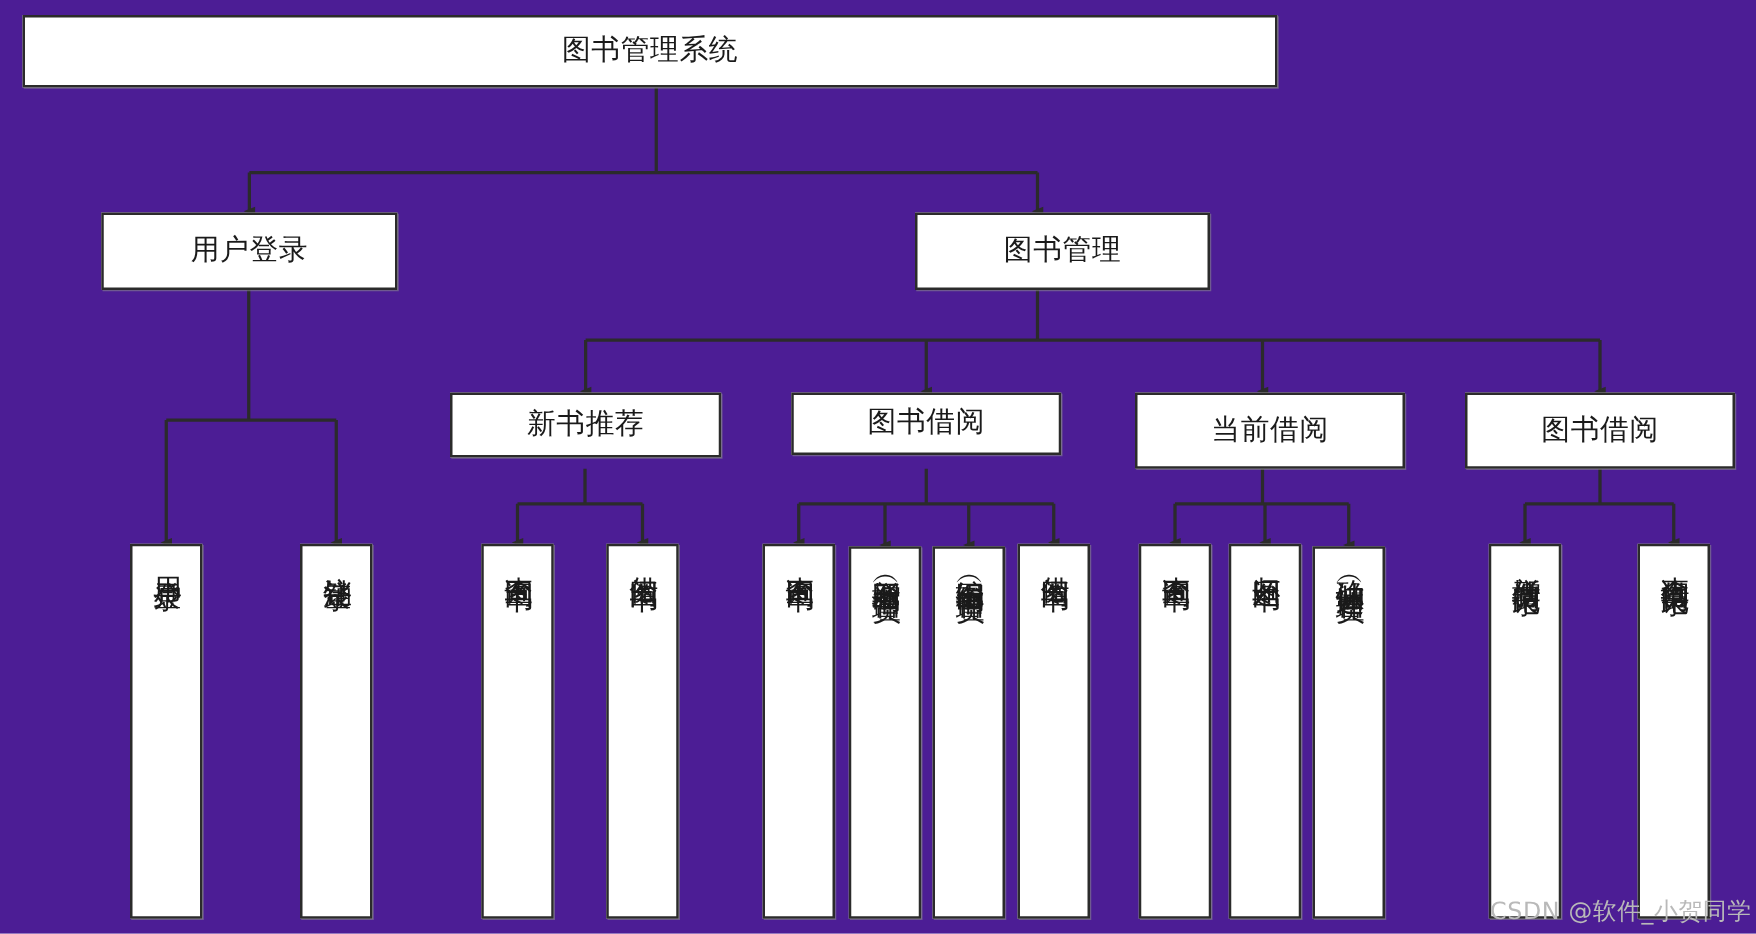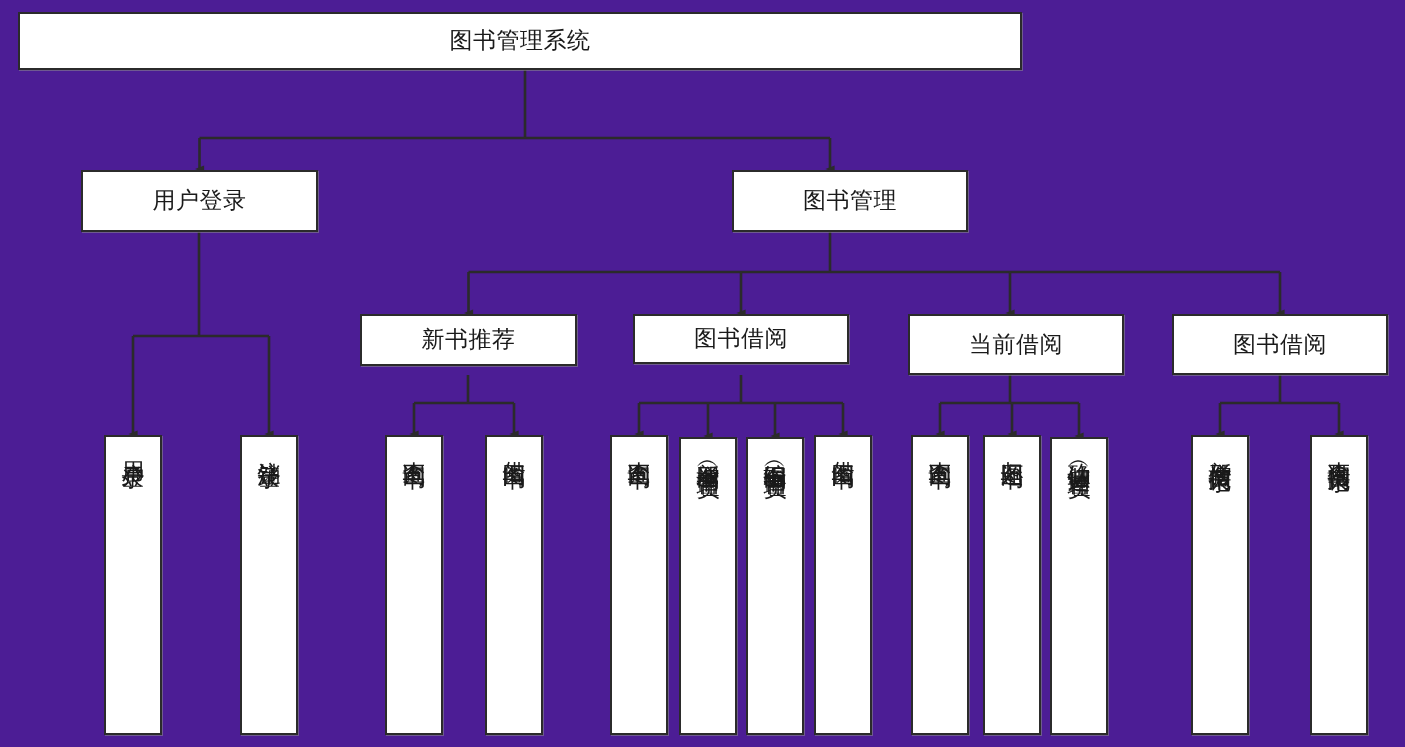--- a/index.html
+++ b/index.html
@@ -179,14 +179,15 @@
         <span class="node-label">确认归还（管理员）</span>
       </div>
       <div class="node vertical" style="left: 1191px; top: 435px; width: 58px; height: 300px;">
         <span class="node-label">新增借阅记录</span>
       </div>
       <div class="node vertical" style="left: 1310px; top: 435px; width: 58px; height: 300px;">
         <span class="node-label">查询借阅记录</span>
       </div>
     </div>
 
+  <div class="watermark" style="left: 1192px; top: 716px; color: rgb(185, 185, 185);">CSDN @软件_小贺同学</div>
 
 </div>
 
 </body></html>

